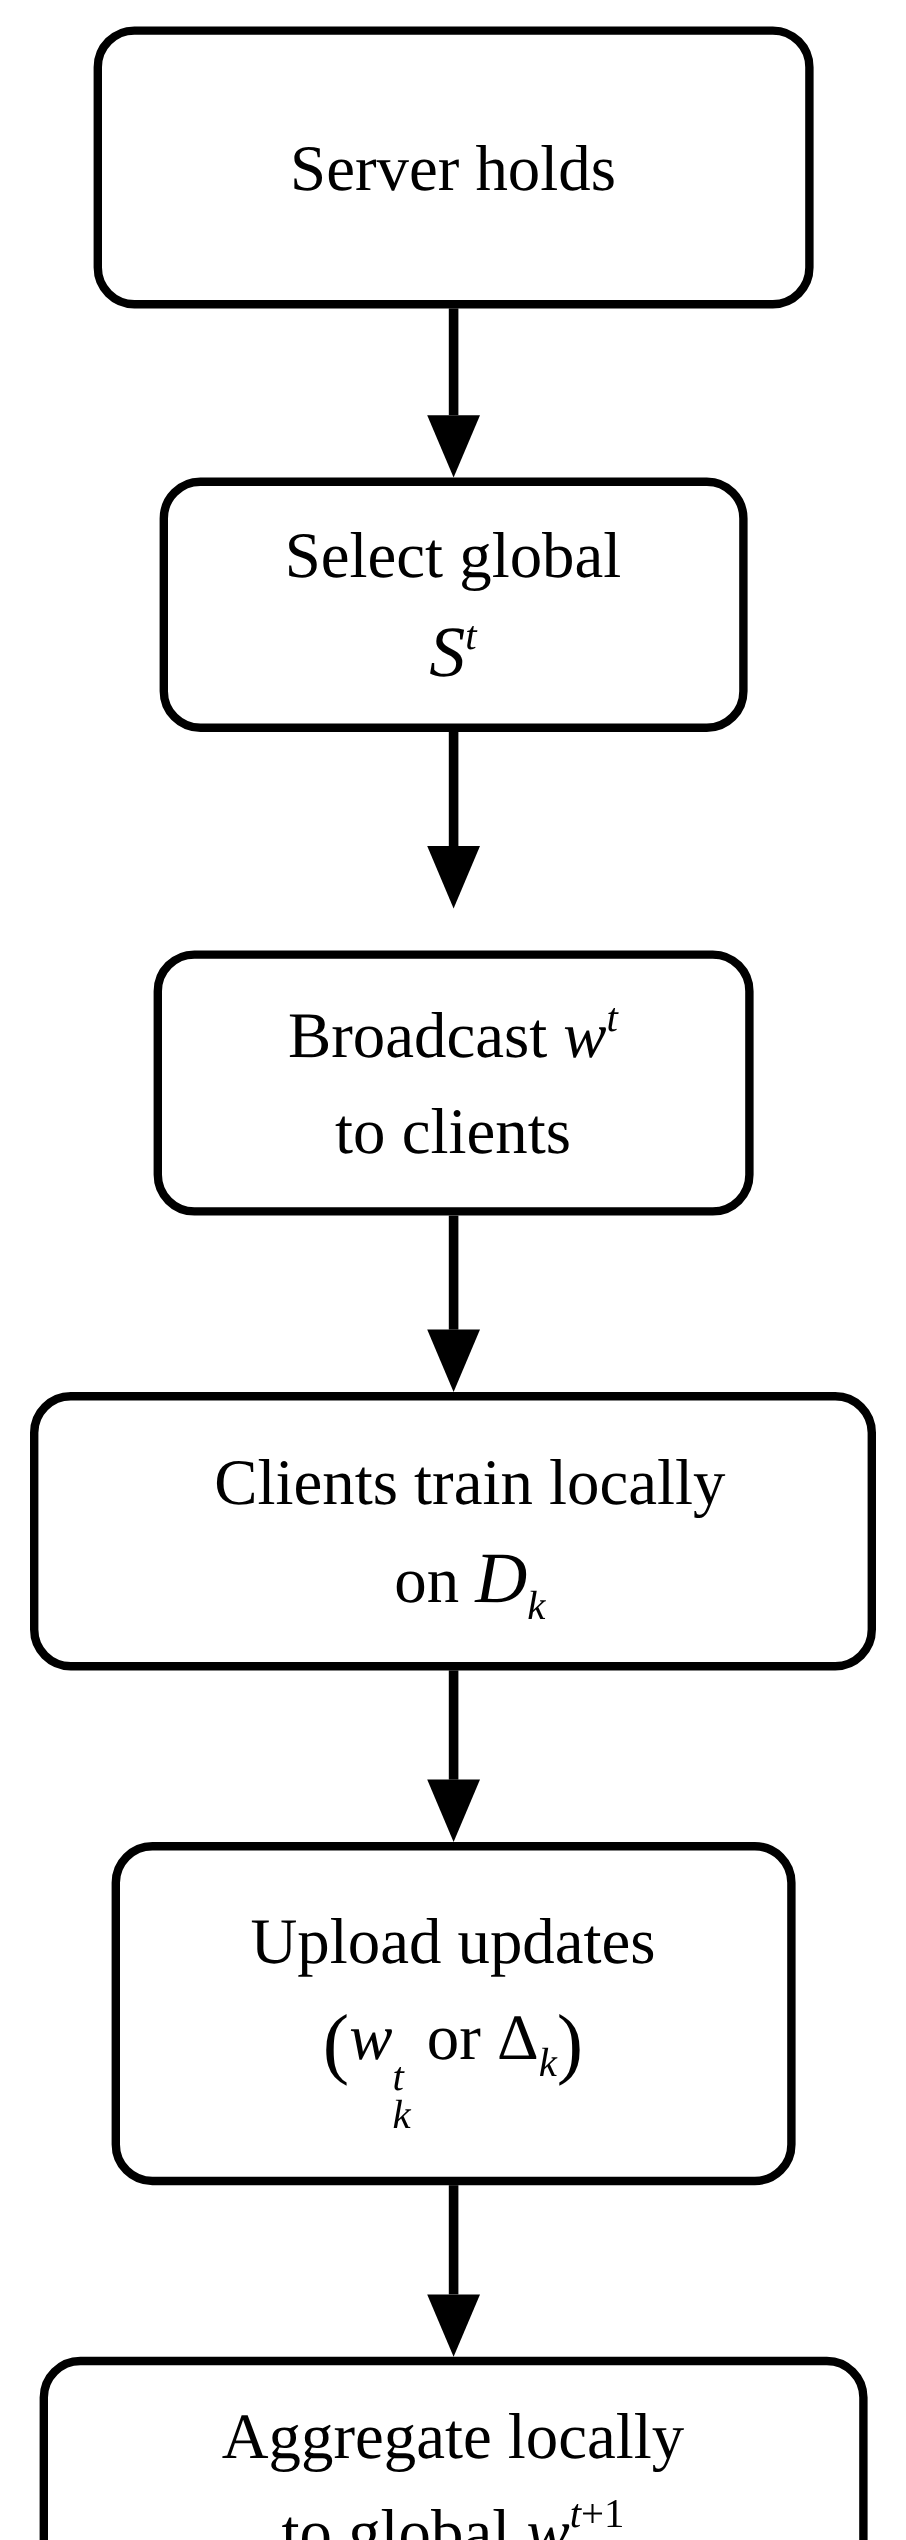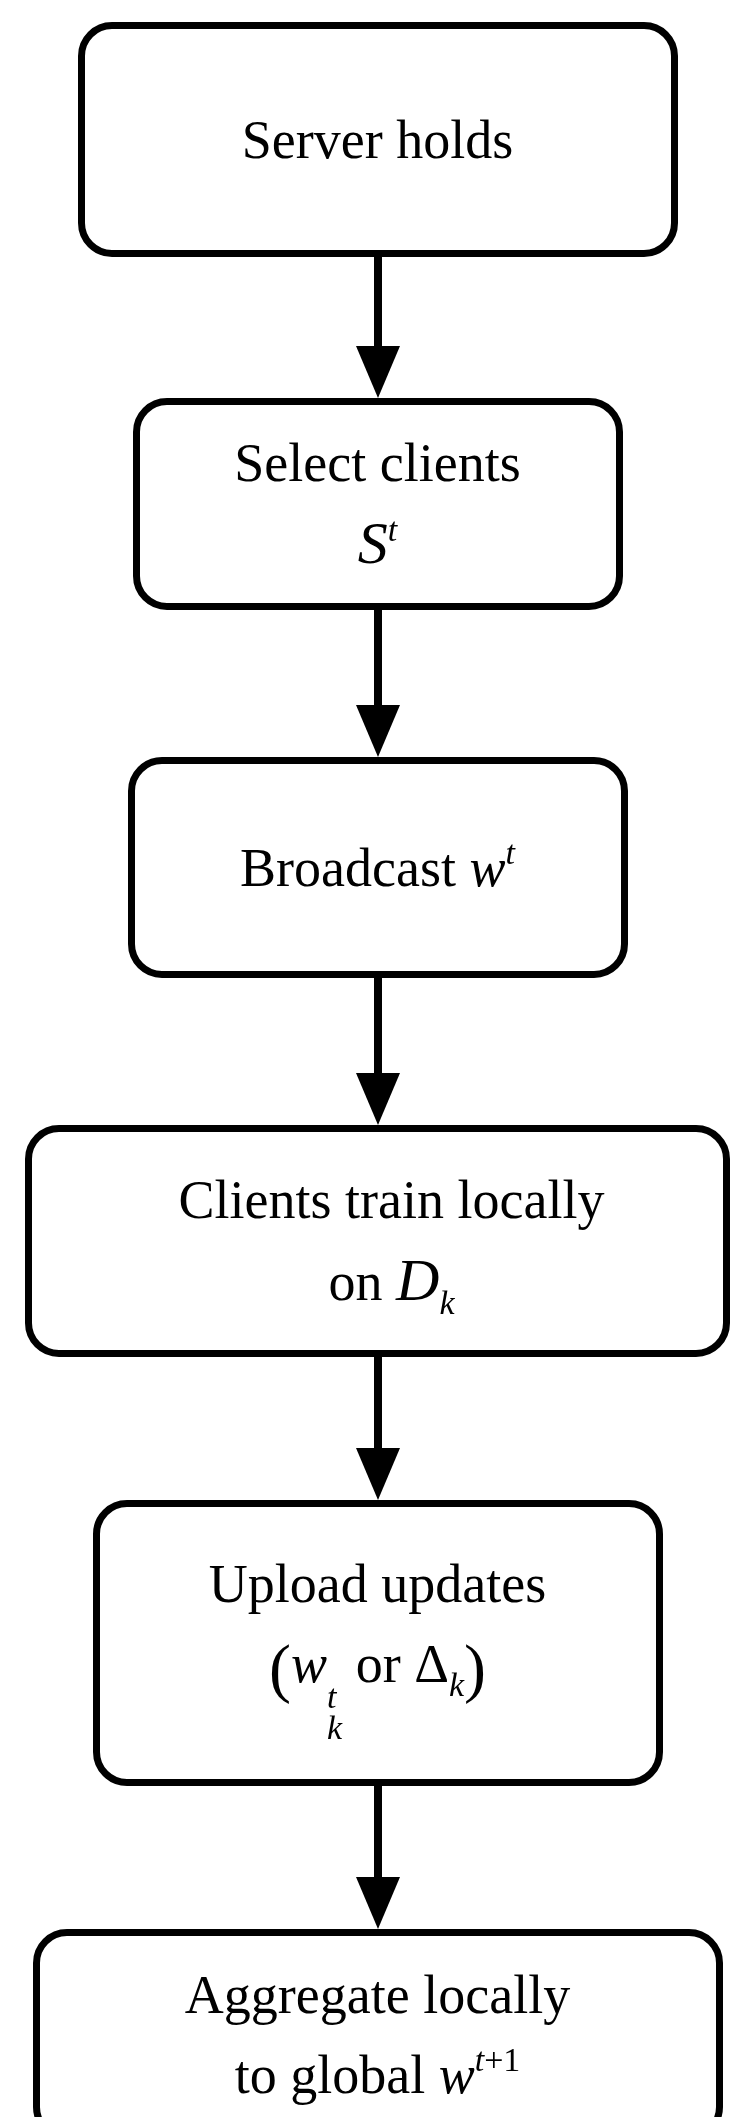--- a/index.html
+++ b/index.html
@@ -28,21 +28,21 @@
     border: 7px solid #000000;
     border-radius: 34px;
     display: flex;
     flex-direction: column;
     justify-content: center;
     align-items: center;
     text-align: center;
   }
   .b1 { width: 600px; height: 235px; }
   .b2 { width: 490px; height: 212px; }
-  .b3 { width: 500px; height: 221px; }
+  .b3 { width: 500px; height: 221px; margin-top: 35px; }
   .b4 { width: 705px; height: 232px; padding-left: 28px; }
   .b5 { width: 570px; height: 286px; }
   .b6 { width: 690px; height: 212px; }
 
   .line {
     font-size: 54px;
     line-height: 80px;
     white-space: nowrap;
   }
   .var { font-style: italic; }
@@ -122,35 +122,38 @@
     </div>
   </div>
 
   <div class="arrow a1">
     <div class="shaft"></div>
     <div class="head"></div>
   </div>
 
   <div class="box b2">
     <div class="line">
-      <span>Select clients</span>
+      <span>Select global</span>
     </div>
     <div class="line">
       <span class="cal">S</span><span class="sup">t</span>
     </div>
   </div>
 
   <div class="arrow a2">
     <div class="shaft"></div>
     <div class="head"></div>
   </div>
 
   <div class="box b3">
     <div class="line">
       <span>Broadcast </span><span class="var">w</span><span class="sup">t</span>
+    </div>
+    <div class="line">
+      <span>to clients</span>
     </div>
   </div>
 
   <div class="arrow a3">
     <div class="shaft"></div>
     <div class="head"></div>
   </div>
 
   <div class="box b4">
     <div class="line">

